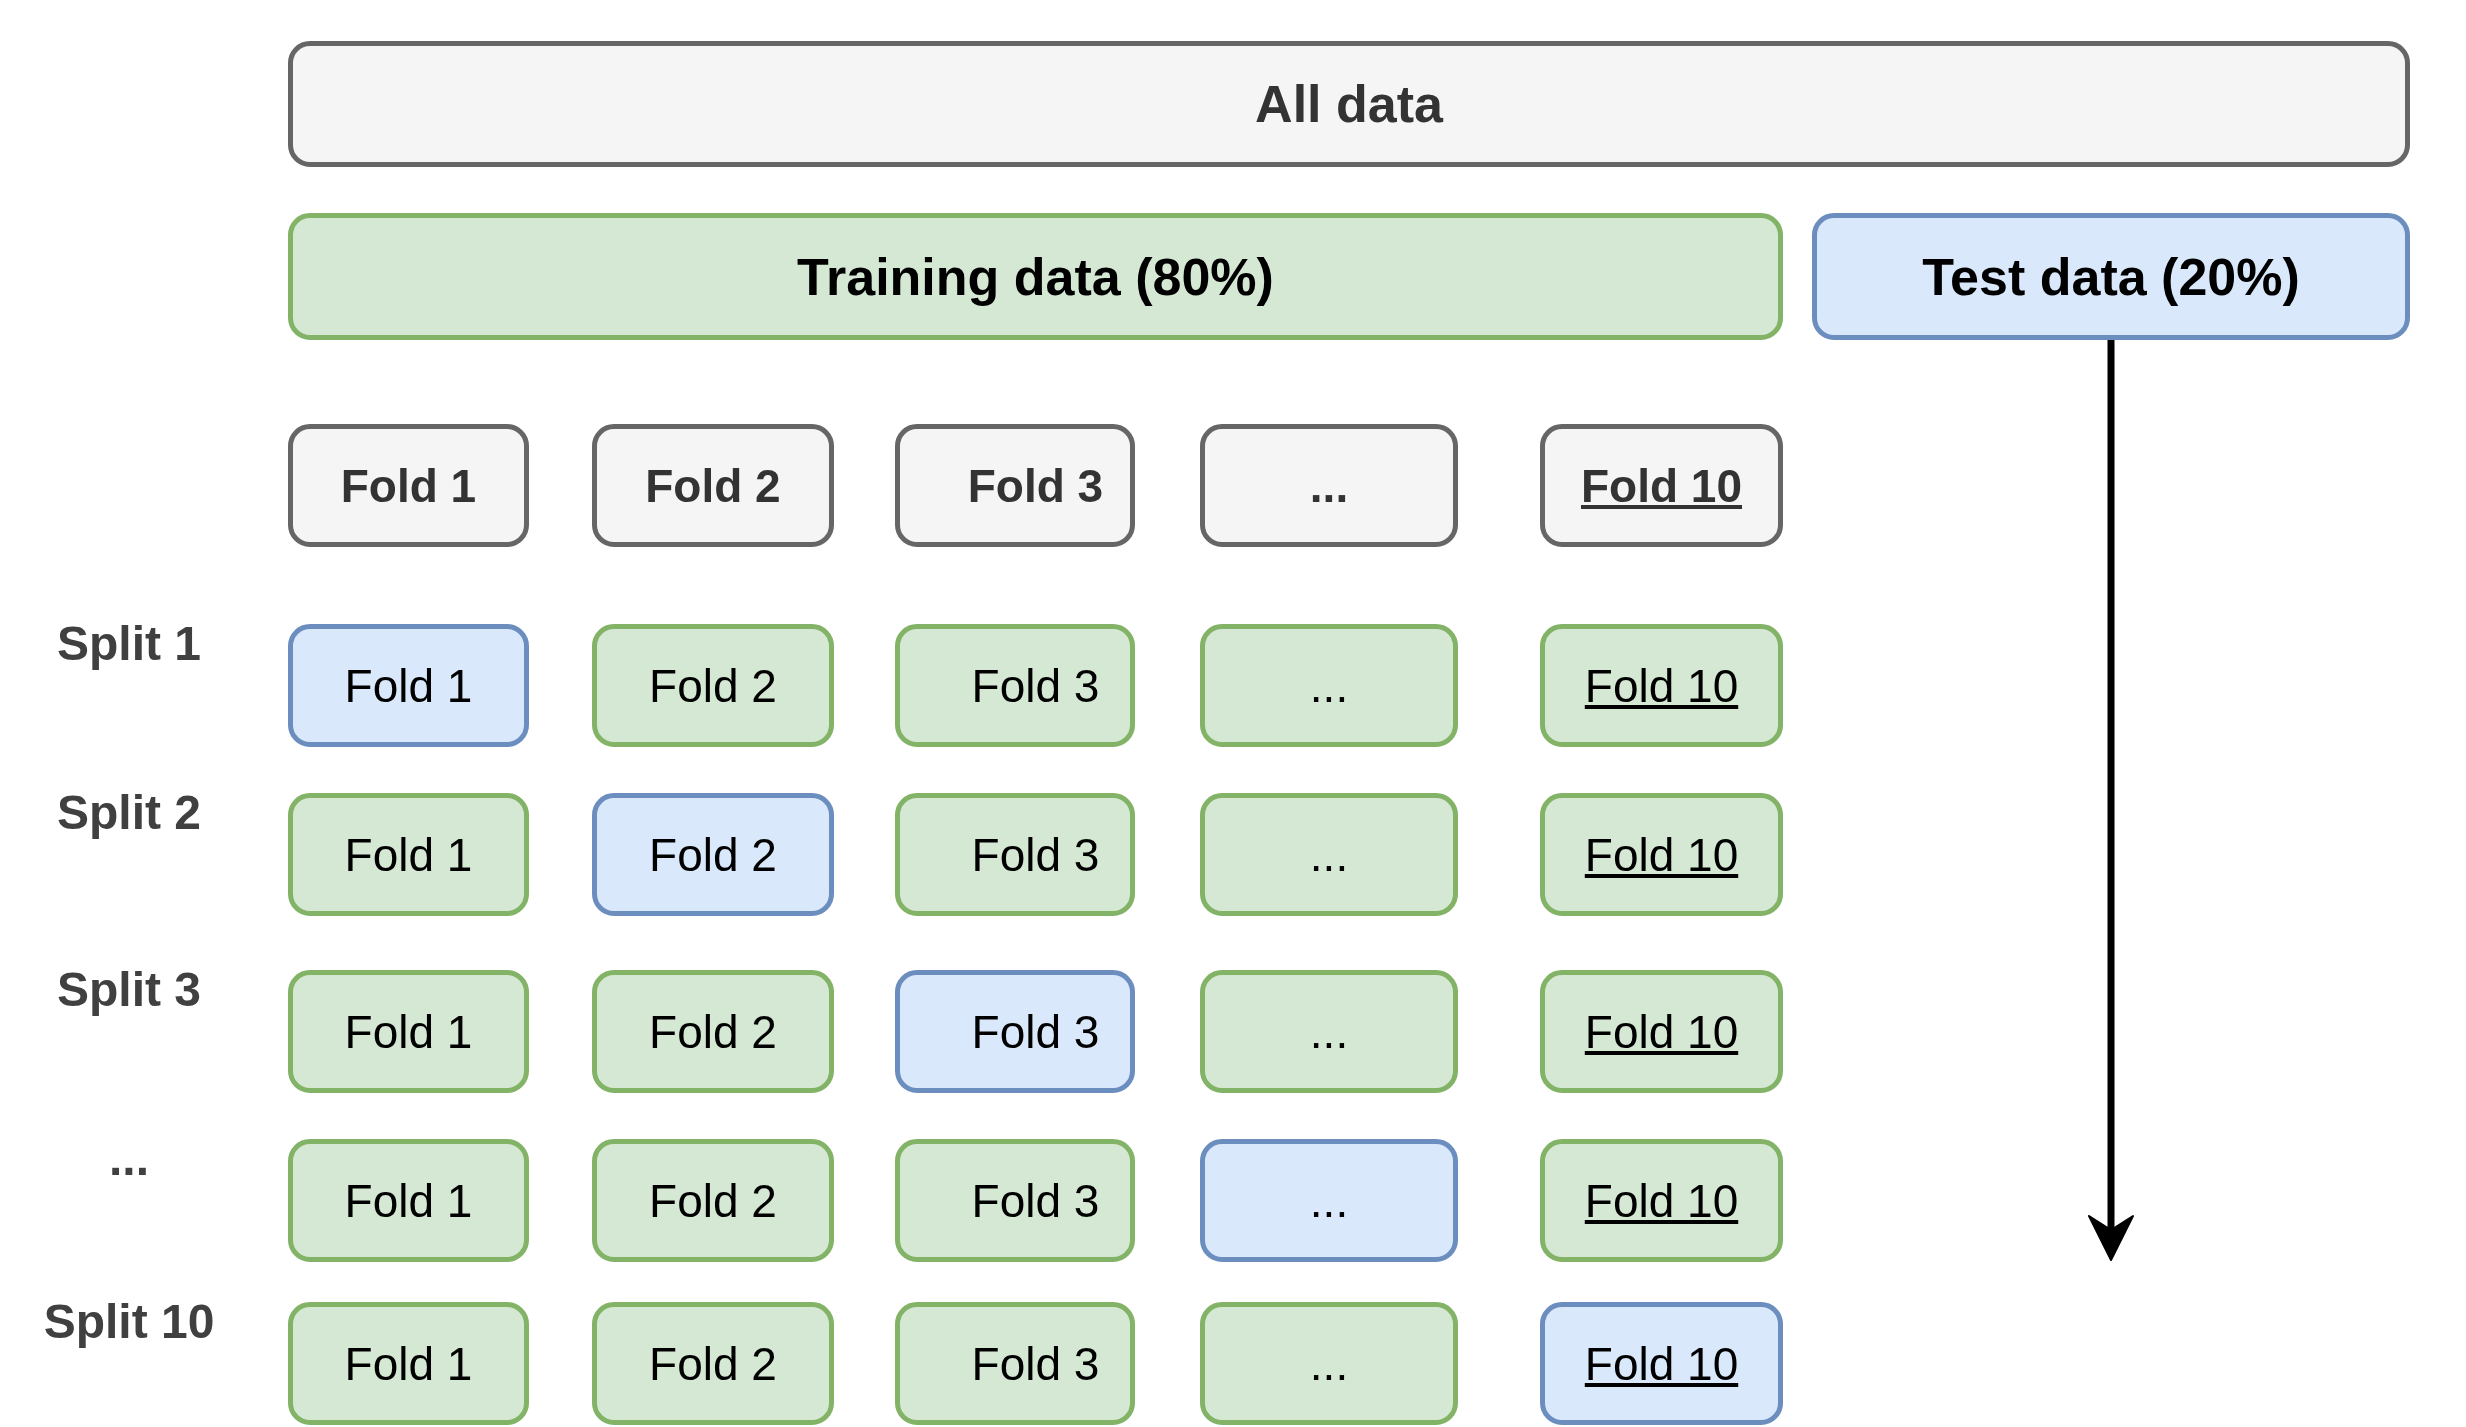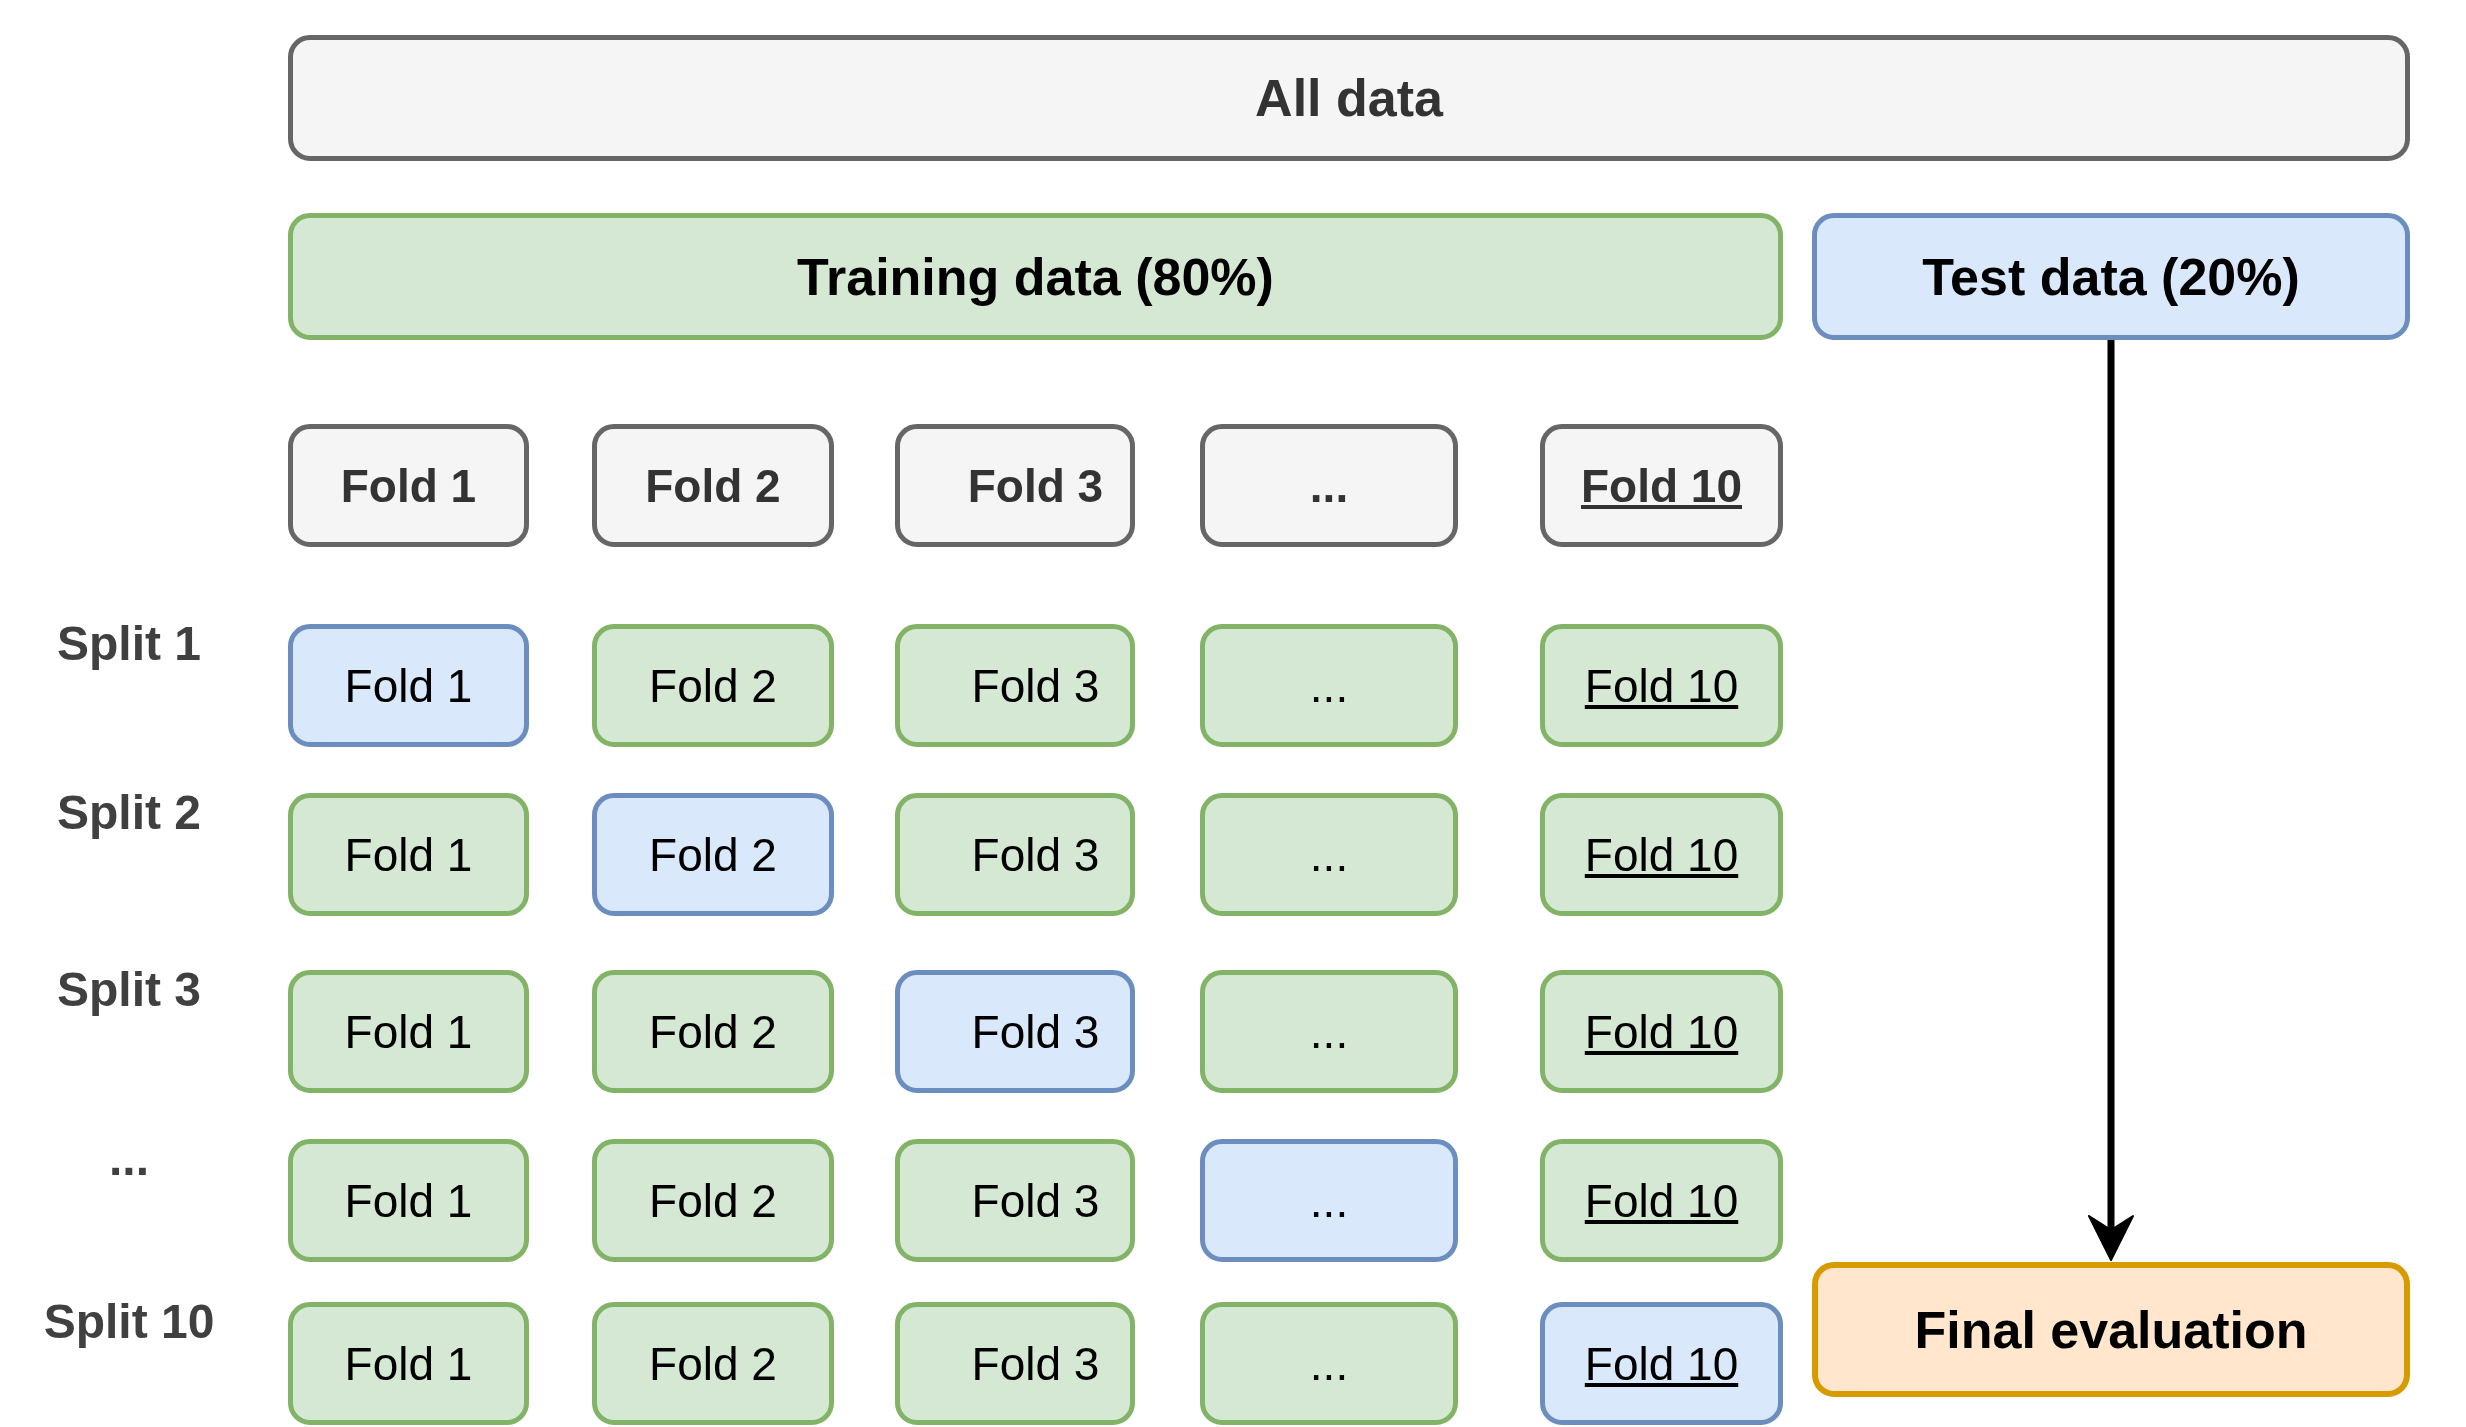--- a/index.html
+++ b/index.html
@@ -27,21 +27,21 @@
     white-space: nowrap;
   }
   .gray   { background: var(--gray-fill);   border: 5px solid var(--gray-border); }
   .green  { background: var(--green-fill);  border: 5px solid var(--green-border); }
   .blue   { background: var(--blue-fill);   border: 5px solid var(--blue-border); }
   .orange { background: var(--orange-fill); border: 6px solid var(--orange-border); }
 
   .big-label { font-size: 52px; font-weight: bold; color: #000000; }
 
   
-  #all-data   { left: 288px;  top: 35px;  width: 2122px; height: 126px; font-size: 52px; font-weight: bold; color: #333333; }
+  #all-data   { left: 288px;  top: 41px;  width: 2122px; height: 126px; font-size: 52px; font-weight: bold; color: #333333; }
   #training   { left: 288px;  top: 213px; width: 1495px; height: 127px; }
   #test       { left: 1812px; top: 213px; width: 598px;  height: 127px; }
   #final-eval { left: 1812px; top: 1262px; width: 598px; height: 135px; }
 
   
   .c1 { left: 288px;  width: 241px; }
   .c2 { left: 592px;  width: 242px; }
   .c3 { left: 895px;  width: 240px; padding-left: 41px; }
   .c4 { left: 1200px; width: 258px; }
   .c5 { left: 1540px; width: 243px; text-decoration: underline; }
@@ -156,15 +156,14 @@
     <div class="cell green c3">Fold 3</div>
     <div class="cell green c4">...</div>
     <div class="cell blue  c5">Fold 10</div>
   </div>
 
   <svg id="arrow-svg" viewBox="0 0 48 922" xmlns="http://www.w3.org/2000/svg">
     <line x1="24" y1="0" x2="24" y2="892"></line>
     <polygon points="24,920 2,876 24,890 46,876"></polygon>
   </svg>
 
-  <div id="final-eval" class="box orange big-label">Final evaluation</div>
 
 </div>
 
 </body></html>

